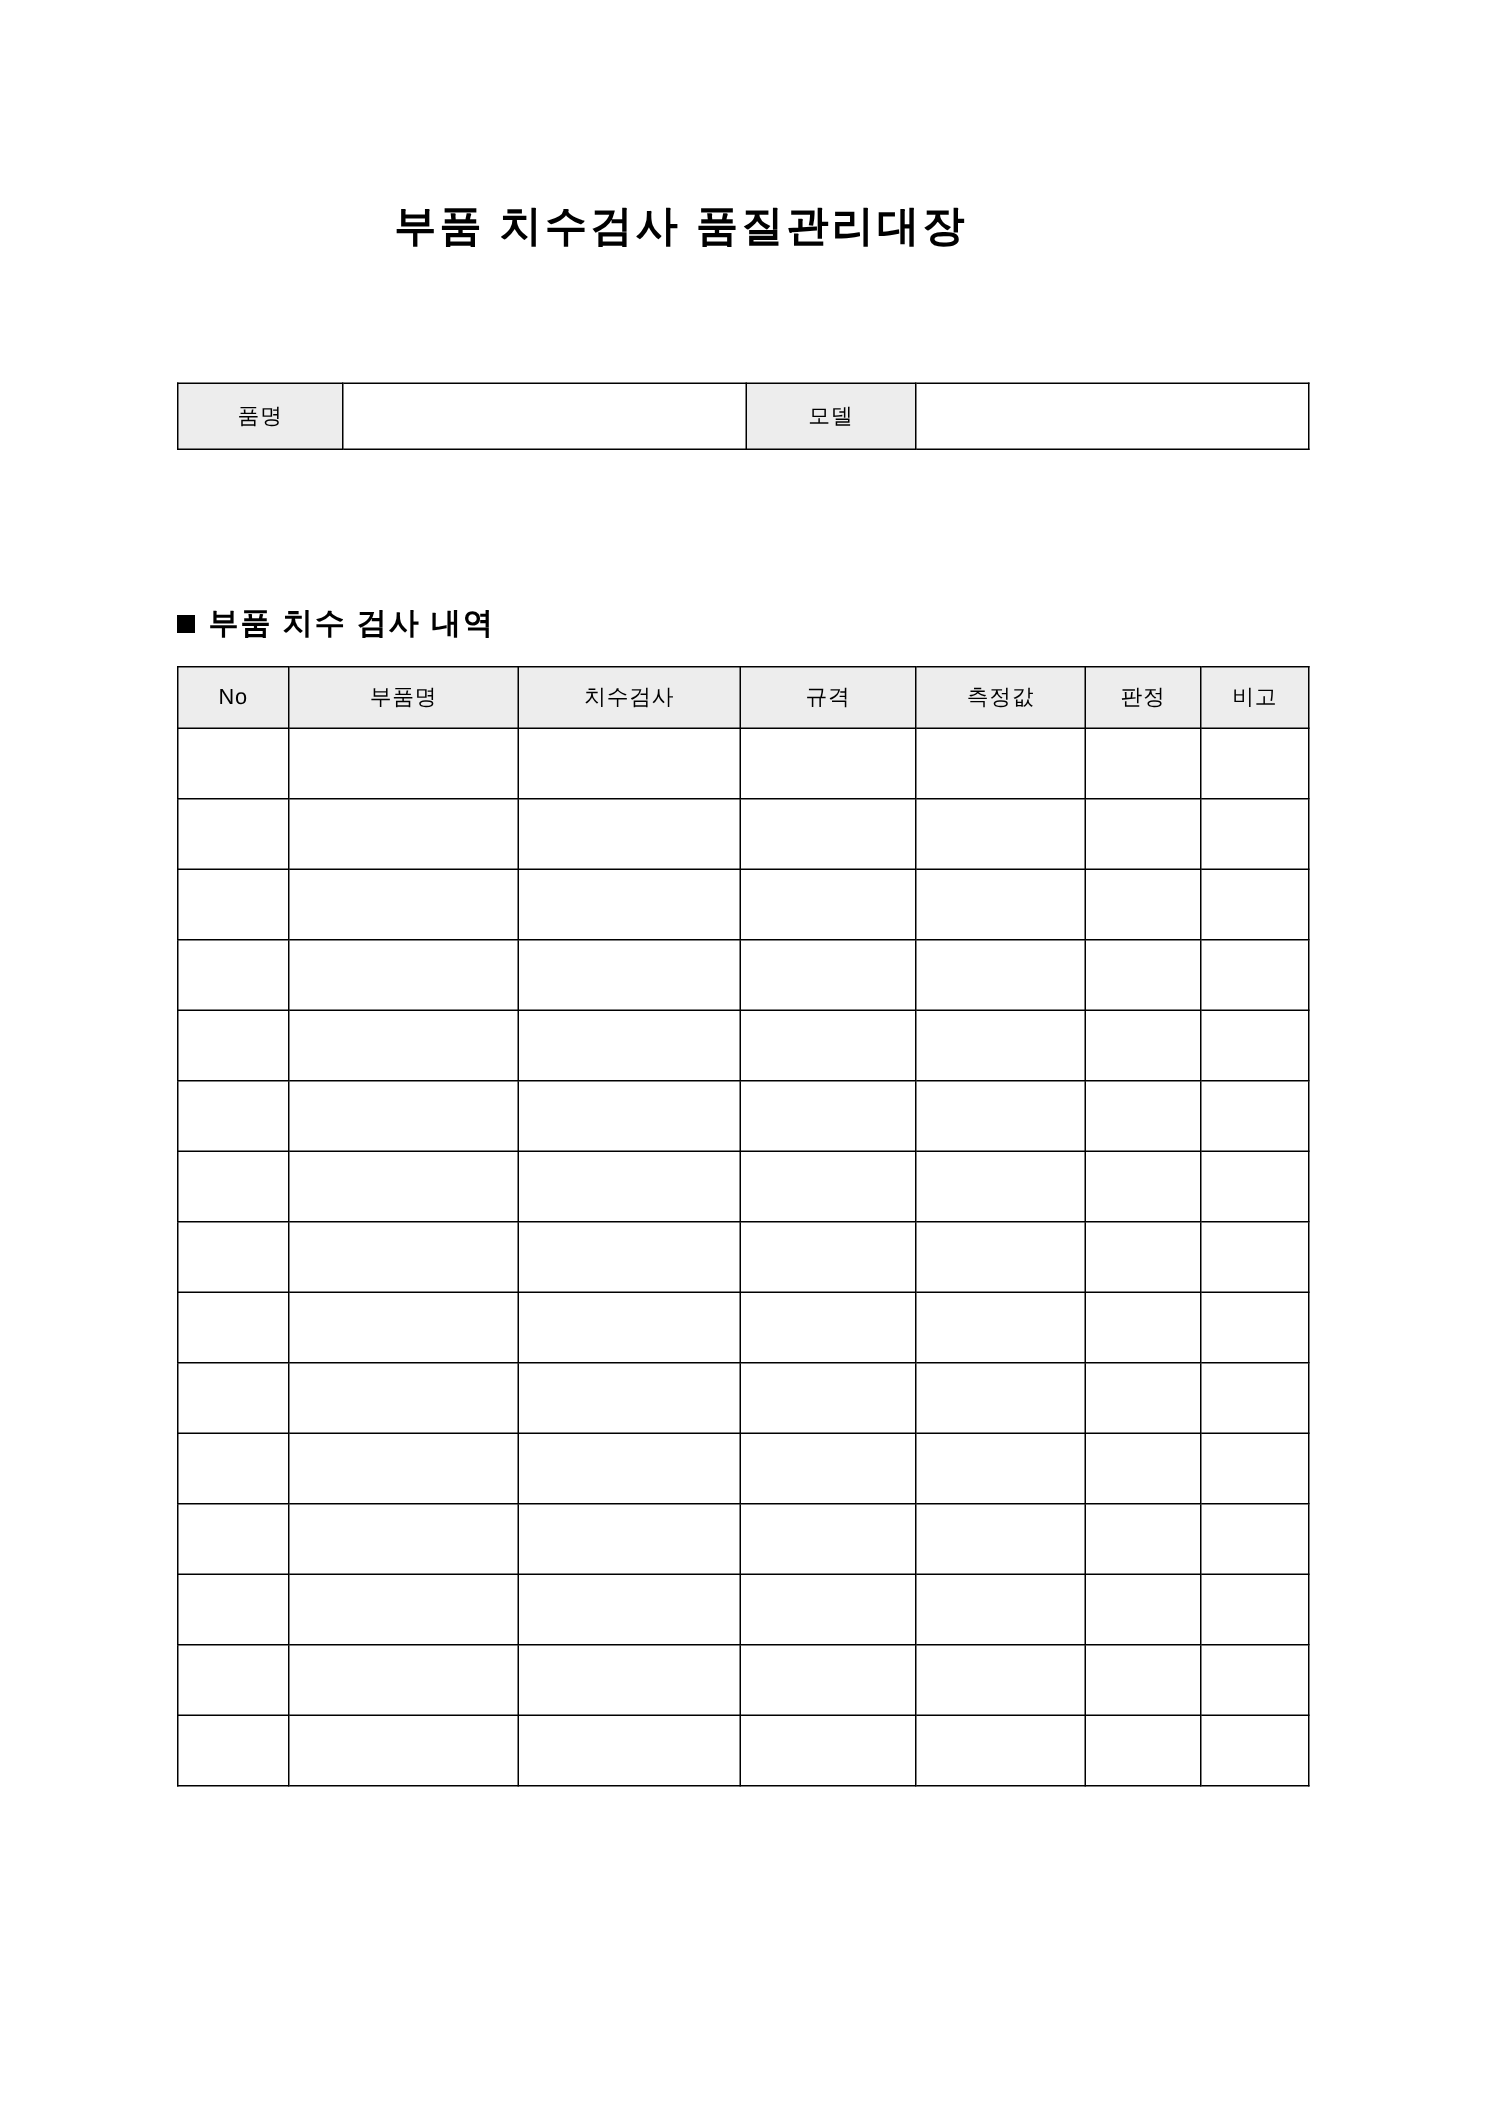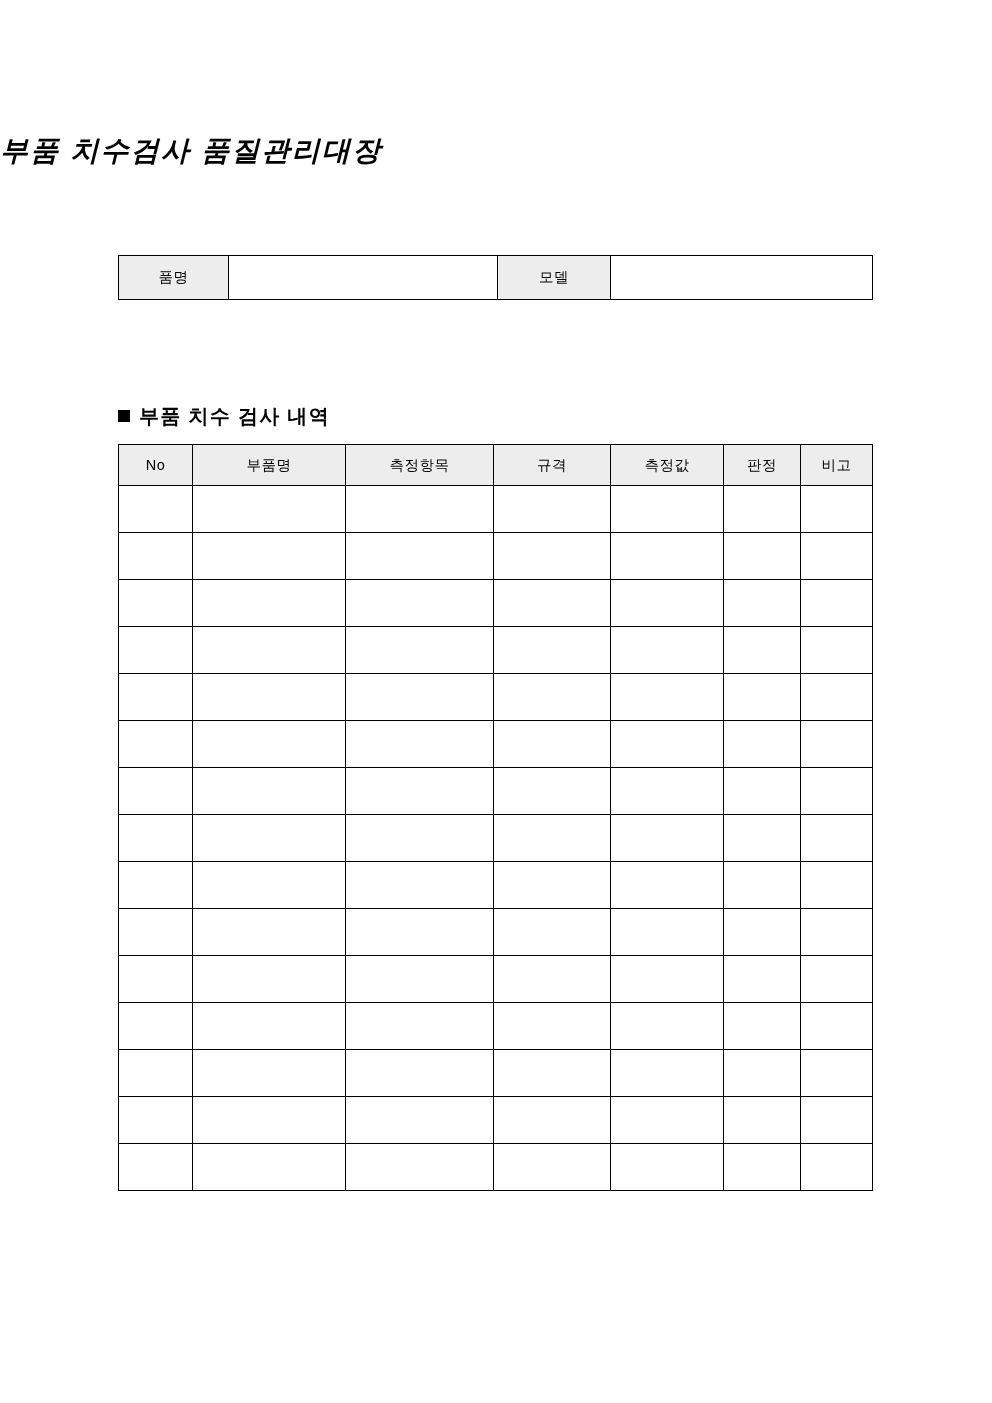--- a/index.html
+++ b/index.html
@@ -23,46 +23,44 @@
     padding: 0;
     position: relative;
   }
 
   
   .doc-title {
     position: absolute;
     left: 0;
     top: 131px;
     width: 908px;
-    text-align: left;
+    text-align: center;
     font-size: 28px;
     font-weight: bold;
     letter-spacing: 2.2px;
     line-height: 40px;
     white-space: pre;
-    font-style: italic;
   }
 
   
   .info-table {
     position: absolute;
     left: 118px;
     top: 255px;
     width: 754px;
     border-collapse: collapse;
     table-layout: fixed;
   }
   .info-table td {
     border: 1px solid #000000;
     height: 43px;
     padding: 0 6px;
     font-size: 14.5px;
     line-height: 18px;
     vertical-align: middle;
-    font-family: Liberation Mono, monospace;
   }
   .info-label {
     background: #ededed;
     text-align: center;
     letter-spacing: 0.6px;
     white-space: nowrap;
   }
   .info-value {
     background: #ffffff;
     text-align: left;
@@ -156,21 +154,21 @@
       <col style="width:148px">
       <col style="width:117px">
       <col style="width:113px">
       <col style="width:77px">
       <col style="width:72px">
     </colgroup>
     <thead>
       <tr>
         <th>No</th>
         <th>부품명</th>
-        <th>측정항목</th>
+        <th>치수검사</th>
         <th>규격</th>
         <th>측정값</th>
         <th>판정</th>
         <th>비고</th>
       </tr>
     </thead>
     <tbody id="insp-body">
         <tr>
           <td></td>
           <td></td>

